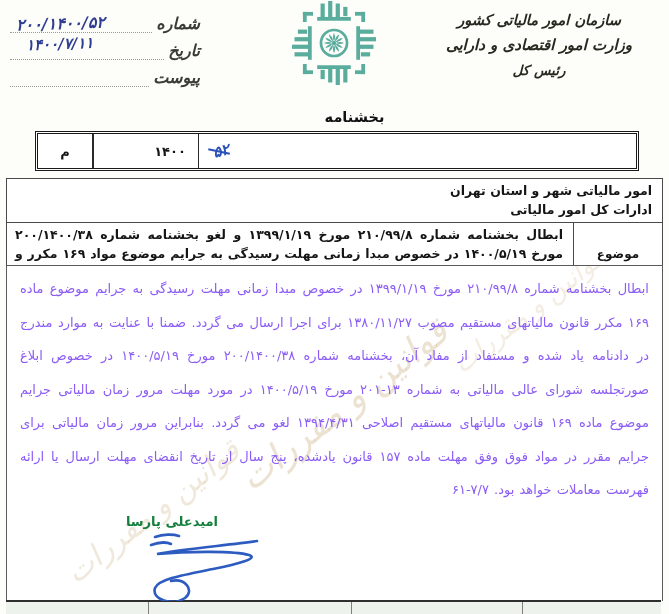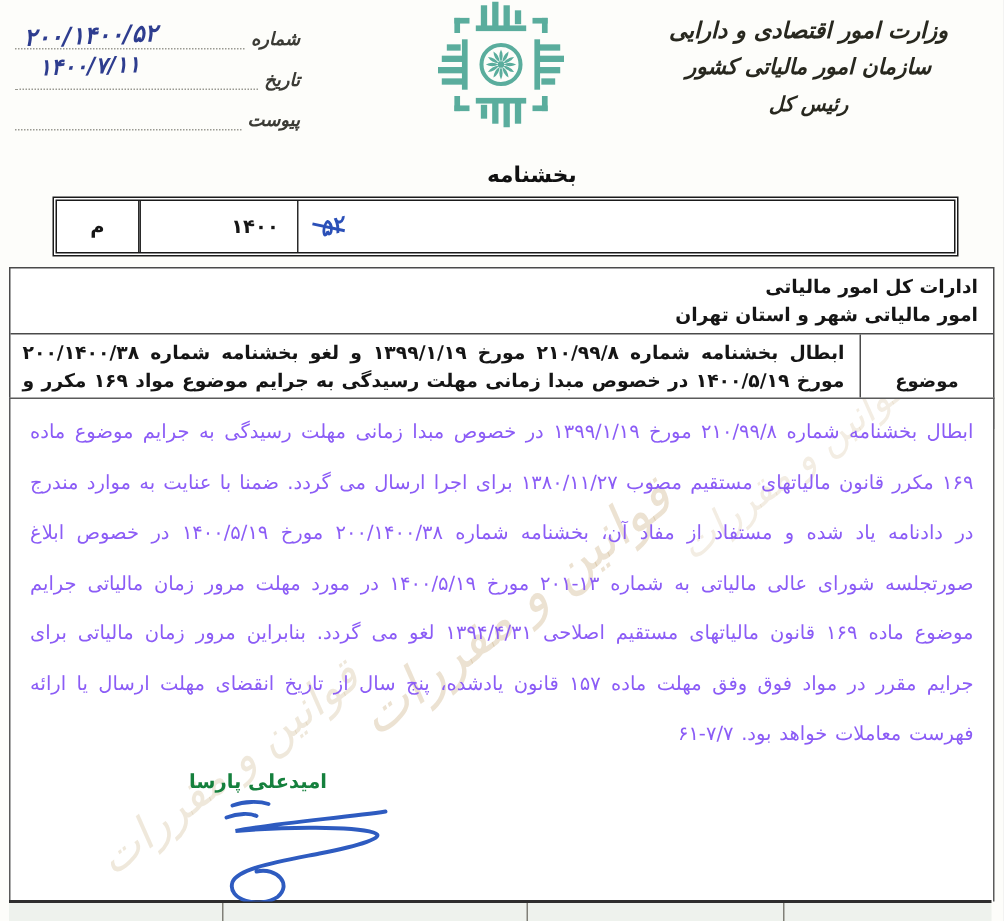--- a/index.html
+++ b/index.html
@@ -1,21 +1,21 @@
 <!DOCTYPE html>
 <html lang="fa"><head>
 <meta charset="utf-8">
 <style>
   html,body{margin:0;padding:0;background:#e9e9e9;}
   #page{position:relative;width:669px;height:614px;background:#fdfdfa;overflow:hidden;
         font-family:"DejaVu Sans",sans-serif;color:#161616;direction:rtl;}
   
   #lh-left{position:absolute;top:6px;left:10px;width:190px;direction:rtl;}
   .lh-row{position:relative;display:flex;align-items:flex-end;height:27px;direction:rtl;}
-  .lh-label{font-size:12px;color:#3b3b35;font-style:italic;font-weight:bold;white-space:nowrap;margin-left:4px;}
+  .lh-label{font-size:16px;color:#3b3b35;font-style:italic;font-weight:bold;white-space:nowrap;margin-left:4px;}
   .dotline{flex:1;border-bottom:1.6px dotted #9a9a92;height:14px;position:relative;}
   .hand{font-style:italic;font-weight:bold;color:#2e3d8f;letter-spacing:2px;white-space:nowrap;}
   .hand.num{position:absolute;left:6px;top:-4px;font-size:16px;transform:rotate(-2deg);}
   .hand.date{position:absolute;left:16px;top:-10px;font-size:15px;transform:rotate(-2deg);}
   #logo{position:absolute;top:1px;left:291px;width:86px;height:84px;}
   #lh-right{position:absolute;top:8px;right:14px;width:232px;text-align:center;direction:rtl;}
   #lh-right .org{font-style:italic;font-weight:bold;color:#28281f;}
   .org1{font-size:15px;line-height:25px;}
   .org2{font-size:14.5px;line-height:25px;}
   .org3{font-size:13.5px;line-height:24px;}
@@ -116,40 +116,40 @@
           <use href="#petal" transform="rotate(270 50 50)"></use>
           <use href="#petal" transform="rotate(300 50 50)"></use>
           <use href="#petal" transform="rotate(330 50 50)"></use>
           <circle cx="50" cy="50" r="2.6"></circle>
         </g>
       </g>
     </svg>
   </div>
 
   <div id="lh-right">
+    <div class="org org2">سازمان امور مالیاتی کشور</div>
     <div class="org org1">وزارت امور اقتصادی و دارایی</div>
-    <div class="org org2">سازمان امور مالیاتی کشور</div>
     <div class="org org3">رئیس کل</div>
   </div>
 
   <div id="doc-title">بخشنامه</div>
 
   <div id="htable">
     <div class="cell" id="ht-class">م</div>
     <div class="cell" id="ht-year">۱۴۰۰</div>
     <div class="cell" id="ht-mark">
       <span class="markscribble">۵۲</span>
     </div>
   </div>
 
   <div id="itable">
     <div class="irow">
       <div class="icontent">
+        <div>امور مالیاتی شهر و استان تهران</div>
         <div>ادارات کل امور مالیاتی</div>
-        <div>امور مالیاتی شهر و استان تهران</div>
       </div>
     </div>
     <div class="irow">
       <div class="icontent justify">ابطال بخشنامه شماره ۲۱۰/۹۹/۸ مورخ ۱۳۹۹/۱/۱۹ و لغو بخشنامه شماره ۲۰۰/۱۴۰۰/۳۸ مورخ ۱۴۰۰/۵/۱۹ در خصوص مبدا زمانی مهلت رسیدگی به جرایم موضوع مواد ۱۶۹ مکرر و ۱۶۹</div>
       <div class="ilabel">موضوع</div>
     </div>
   </div>
 
   <div id="bodybox">
     <span class="wm" id="wm1">قوانین و مقررات</span>

